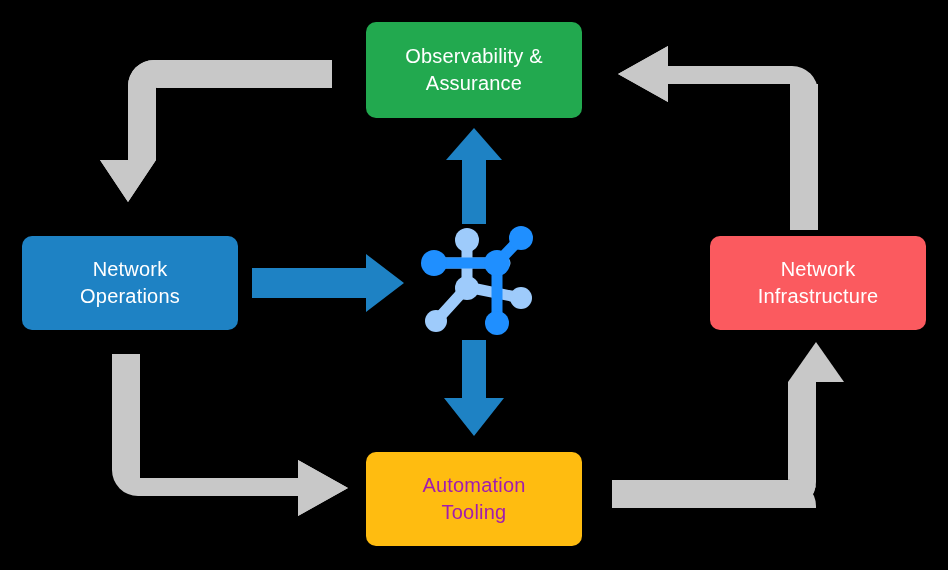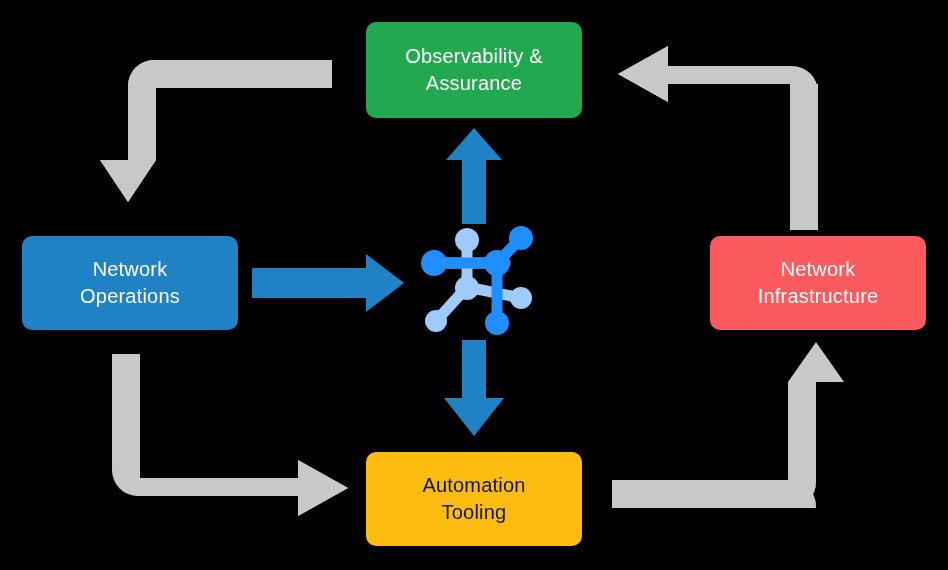--- a/index.html
+++ b/index.html
@@ -121,16 +121,16 @@
 
   <div class="node-box" id="box-observability" style="background: rgb(34, 169, 79); color: rgb(255, 255, 255);">Observability &amp;
 Assurance</div>
 
   <div class="node-box" id="box-network-operations" style="background: rgb(30, 130, 196); color: rgb(255, 255, 255);">Network
 Operations</div>
 
   <div class="node-box" id="box-network-infrastructure" style="background: rgb(251, 90, 95); color: rgb(255, 255, 255);">Network
 Infrastructure</div>
 
-  <div class="node-box" id="box-automation-tooling" style="background: rgb(255, 188, 16); color: #0f172a;">Automation
+  <div class="node-box" id="box-automation-tooling" style="background: rgb(255, 188, 16); color: #a21caf;">Automation
 Tooling</div>
 
 </div>
 
 </body></html>

